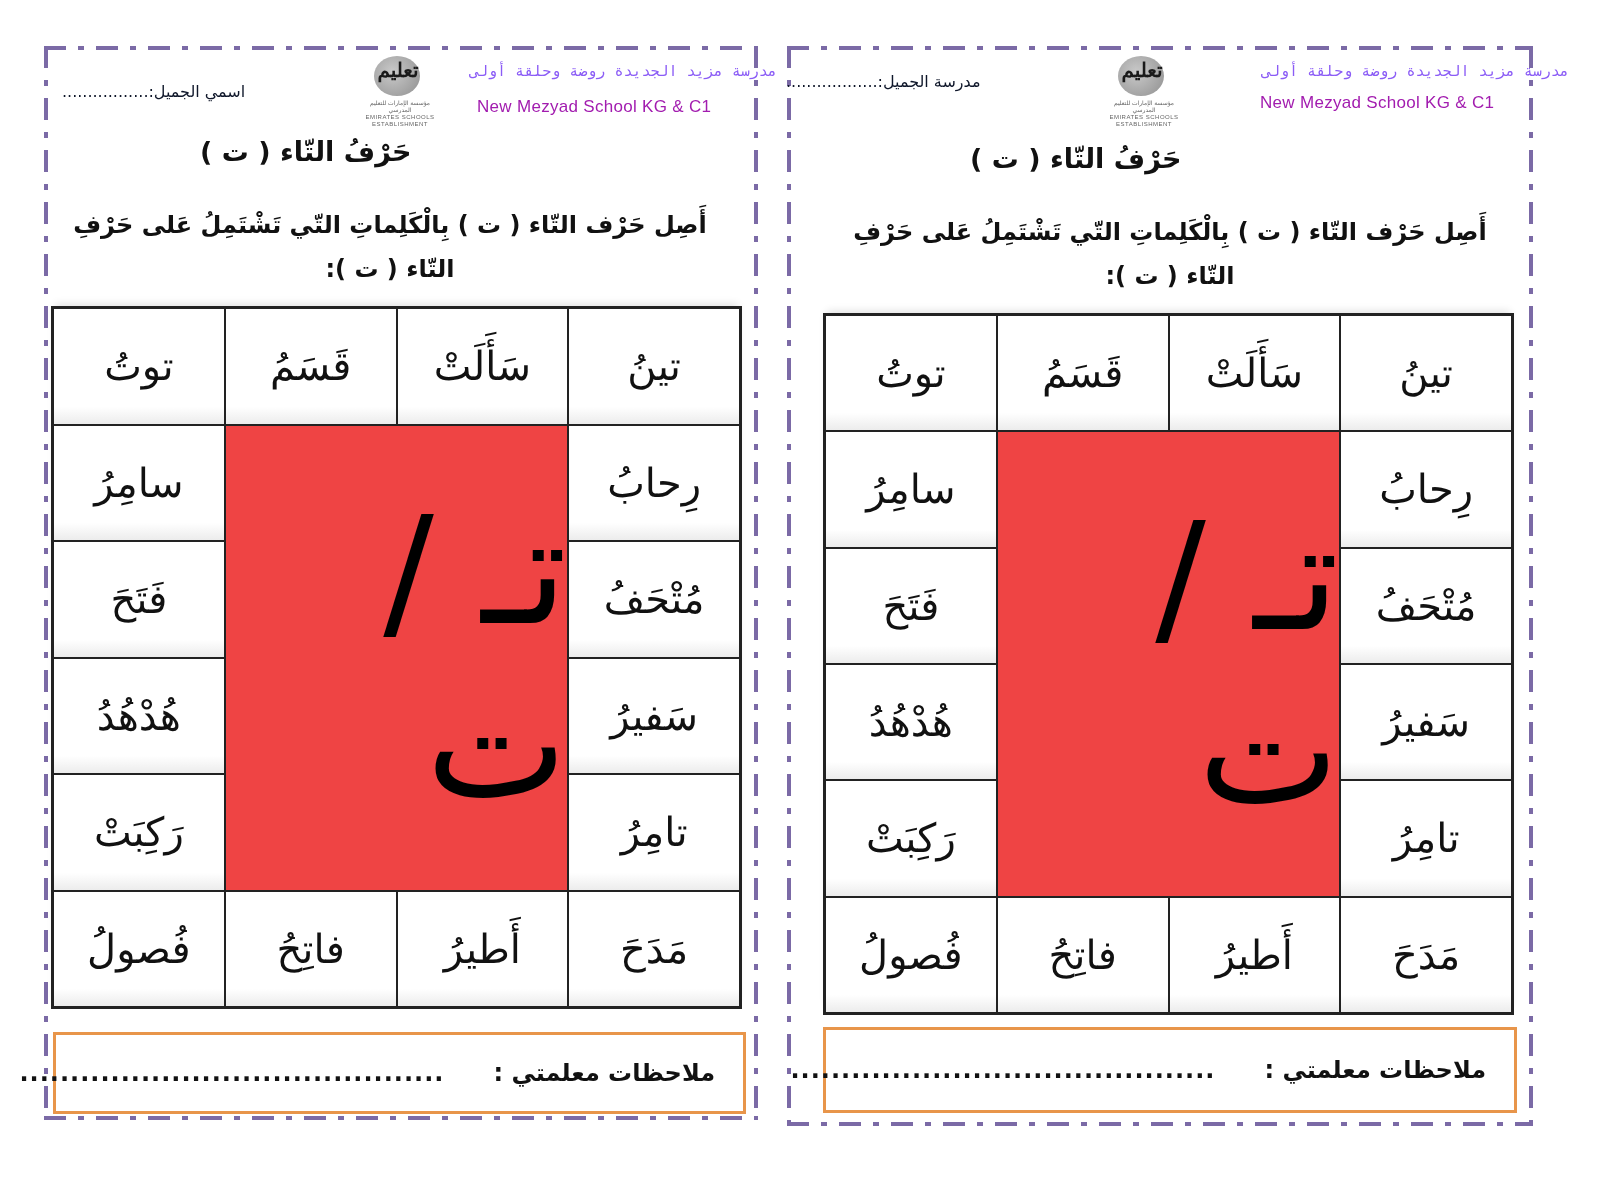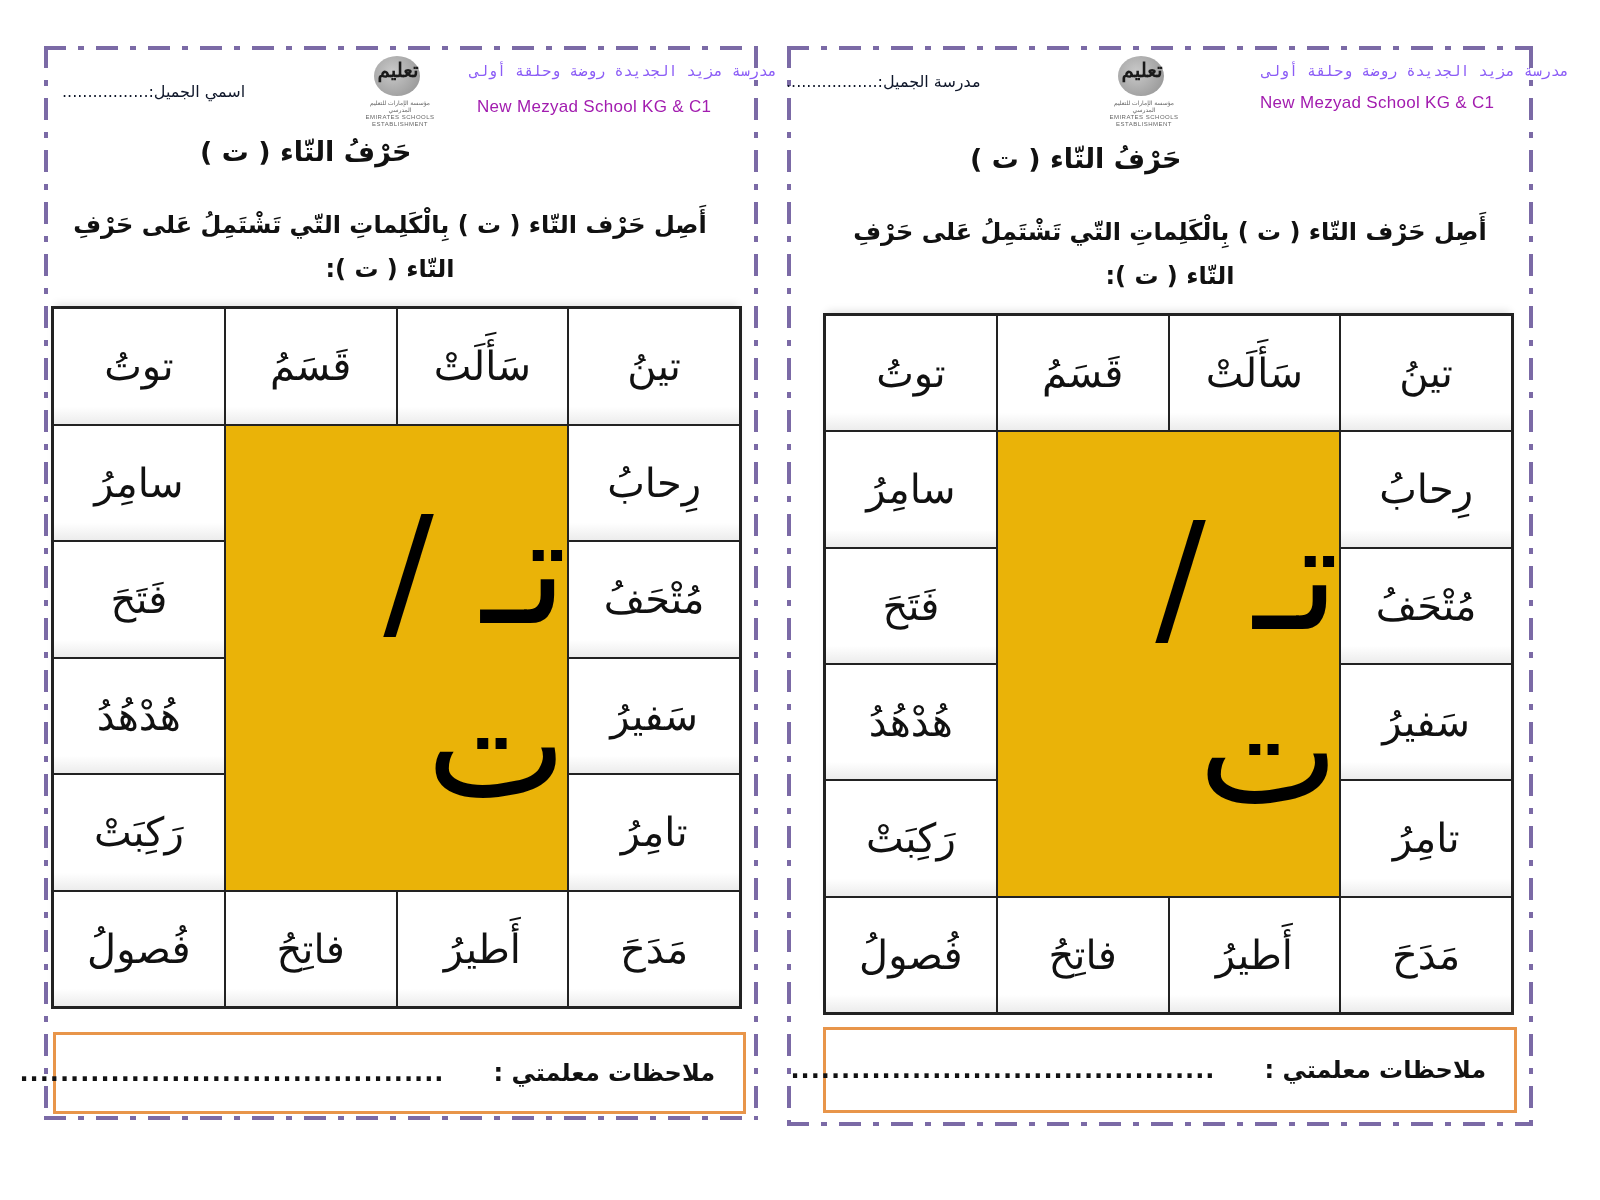--- a/index.html
+++ b/index.html
@@ -79,21 +79,21 @@
     display: flex; align-items: center; justify-content: center;
     direction: rtl; font-family: "DejaVu Serif", serif; font-size: 40px; color: #111;
     background: linear-gradient(to bottom, #ffffff 0%, #ffffff 85%, #ececec 100%);
     box-sizing: border-box; cursor: pointer;
   }
   .center-cell {
     grid-column: 2 / 4; grid-row: 2 / 6;
     border: 1px solid #222;
     display: flex; align-items: center; justify-content: center;
     direction: ltr; font-family: "DejaVu Sans", sans-serif; font-size: 150px; color: #000;
-    background: #eab308;
+    background: #ef4444;
   }
   .notes {
     position: absolute; border: 3px solid #e8954a; box-sizing: border-box;
     display: flex; align-items: center; justify-content: flex-end;
     direction: ltr; background: #fff;
   }
   .notes .label {
     font-family: "DejaVu Sans", sans-serif; font-weight: bold; font-size: 24px;
     direction: rtl; margin-right: 28px; white-space: nowrap; margin-left: 35px;
   }

